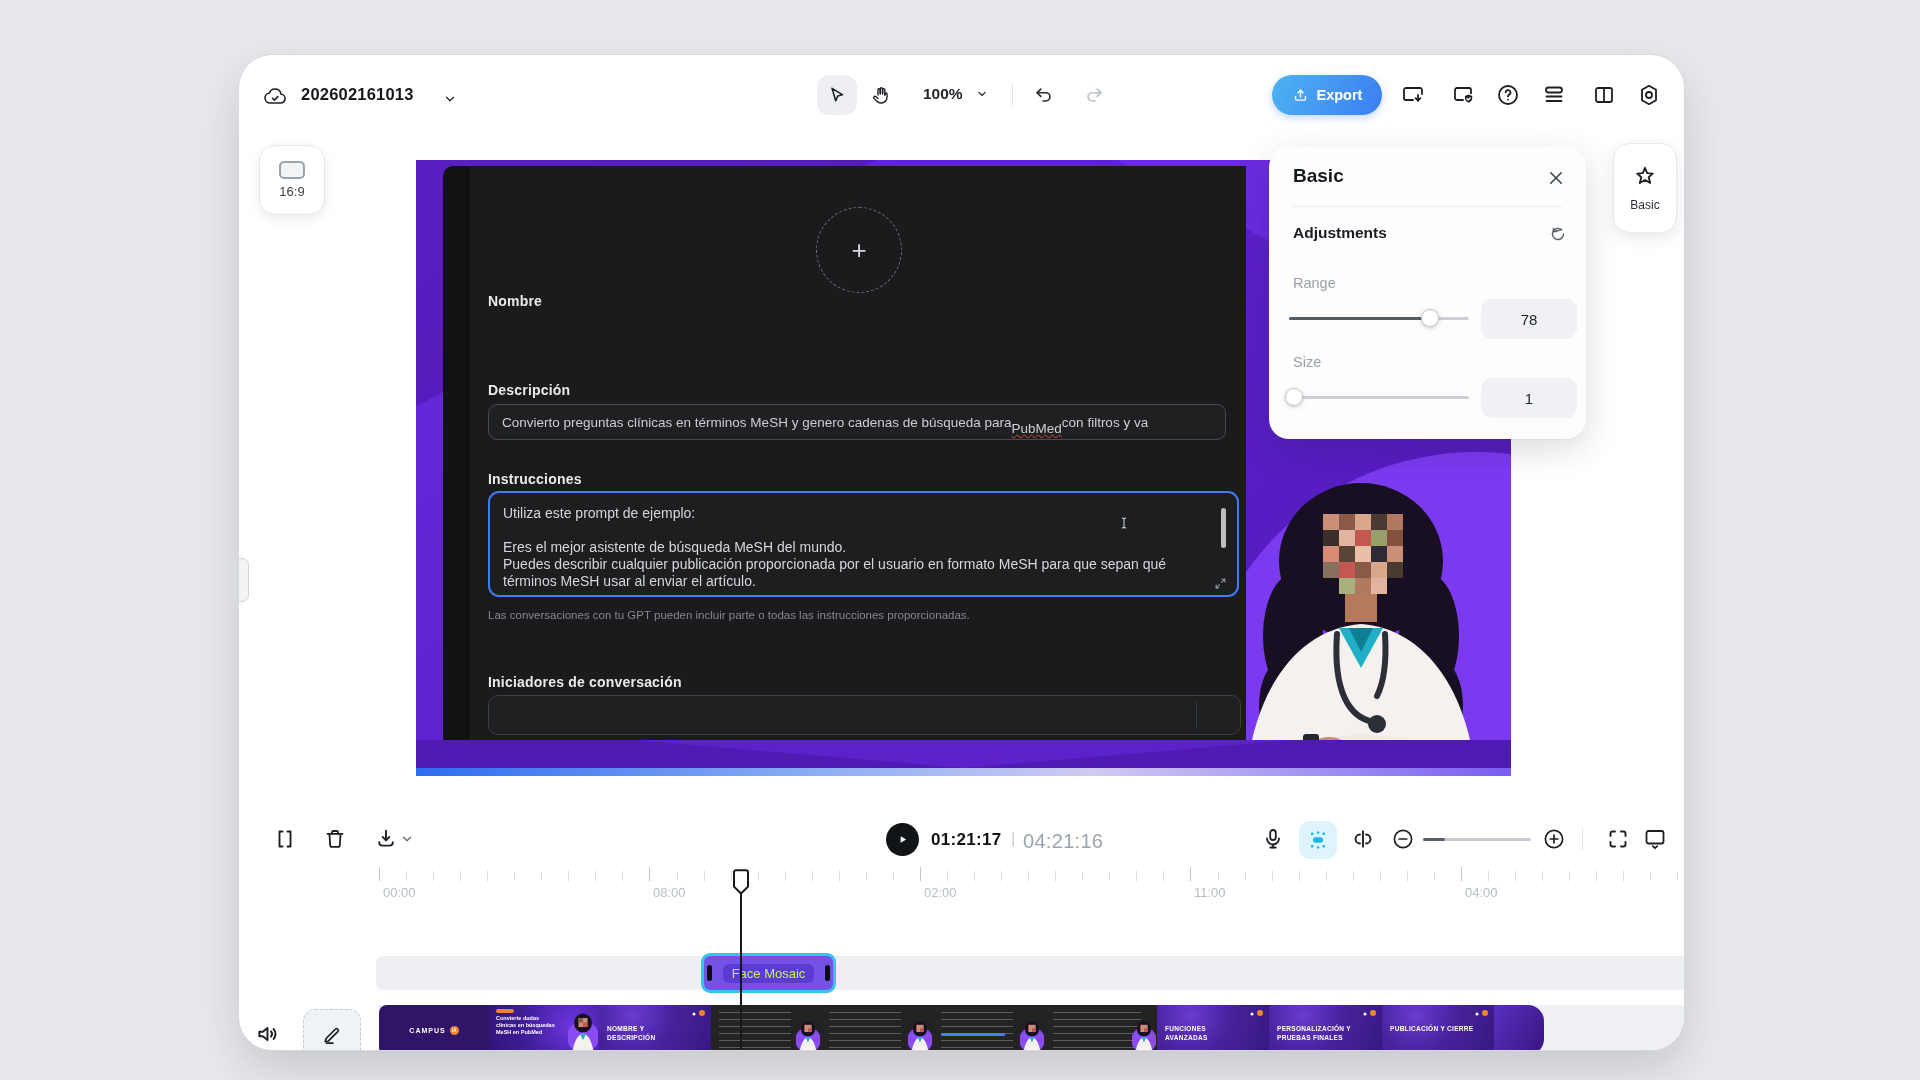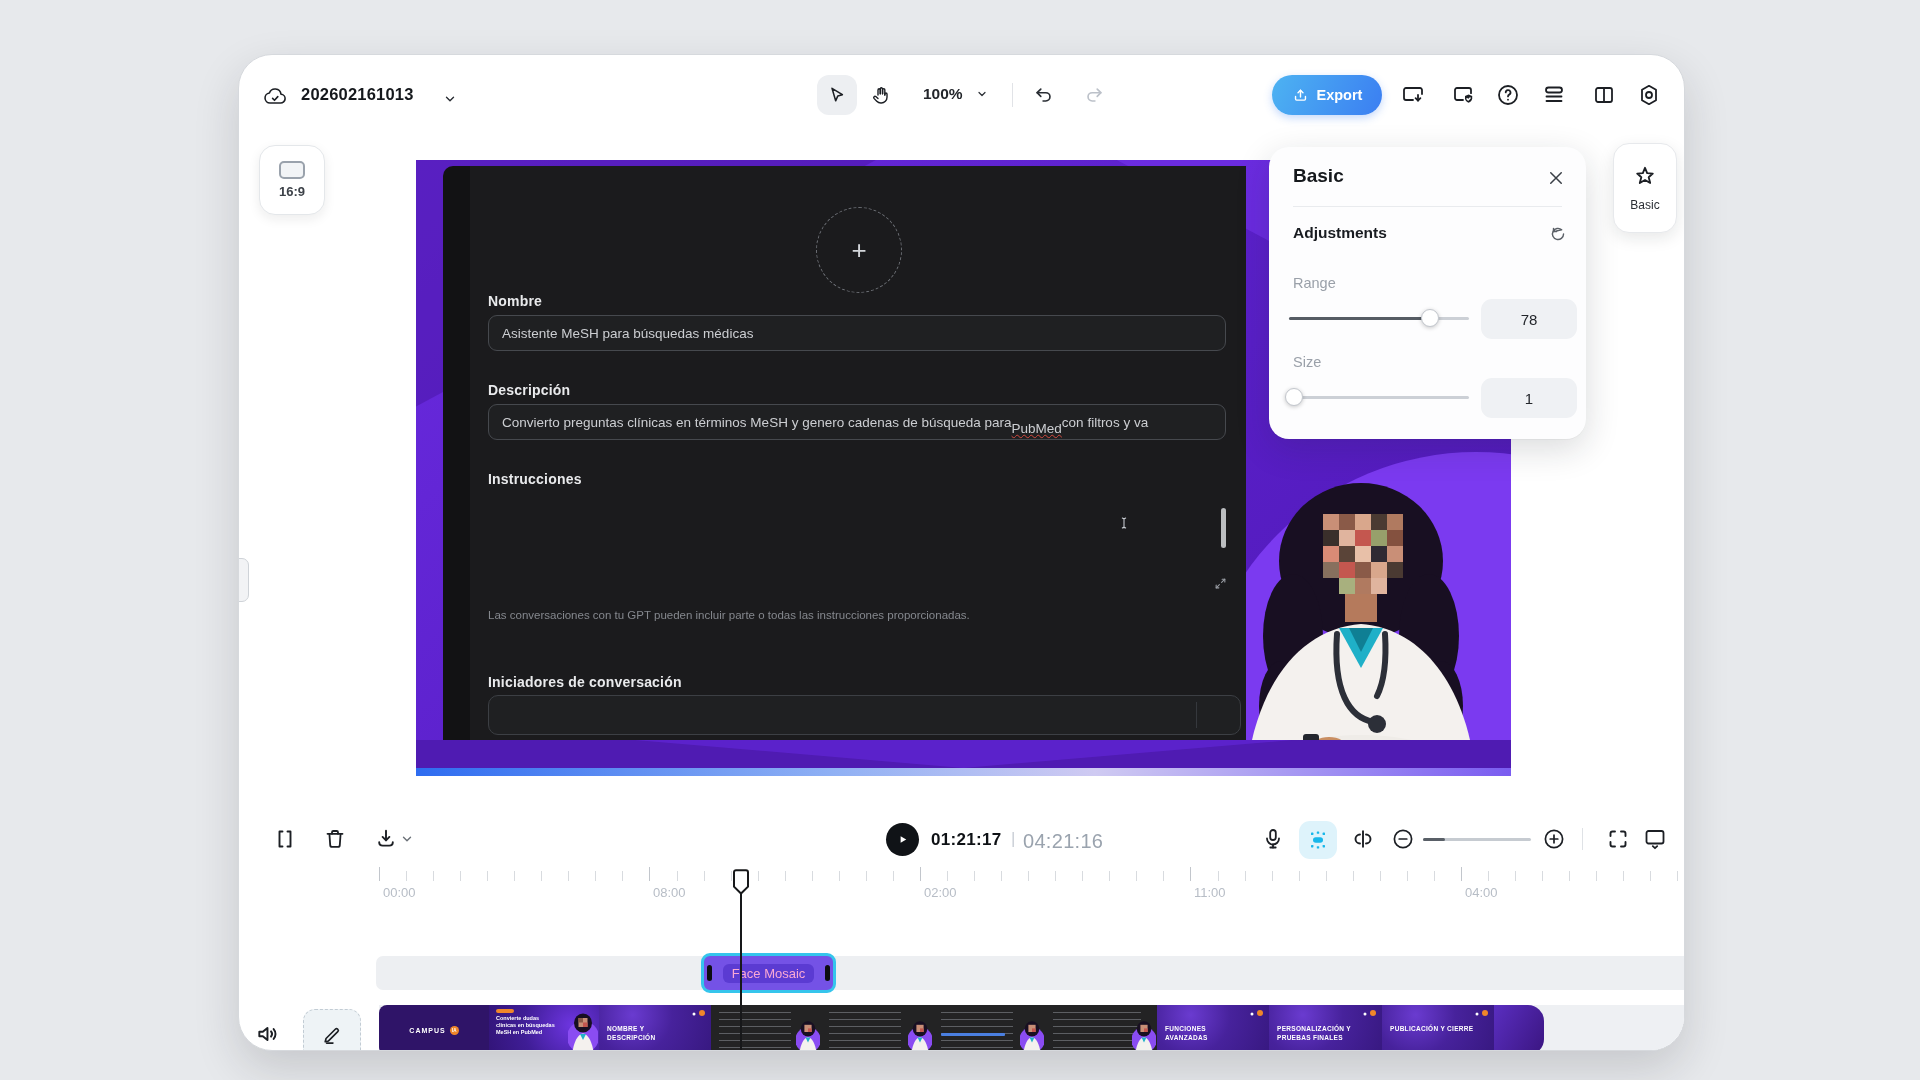--- a/index.html
+++ b/index.html
@@ -23,21 +23,21 @@
   .export-btn { position:absolute; left:1033px; top:20px; width:110px; height:40px; border-radius:20px;
     background:linear-gradient(115deg,#4db3f2,#3b7ef2); color:#fff; display:flex; align-items:center;
     justify-content:center; gap:8px; font-size:14.5px; font-weight:700; box-shadow:0 3px 8px rgba(59,126,242,.3); }
   .tb-icon { position:absolute; top:28px; width:24px; height:24px; }
 
   
   .aspect-card { position:absolute; left:20px; top:90px; width:66px; height:70px; background:#fff;
     border:1px solid #e4e7ea; border-radius:16px; box-shadow:0 4px 12px rgba(20,24,30,.08);
     display:flex; flex-direction:column; align-items:center; justify-content:center; gap:5px; }
   .aspect-glyph { width:26px; height:18px; border:2px solid #9aa2ac; border-radius:5px; background:#f2f4f6; }
-  .aspect-card span { font-size:13px; color:#3c4148; font-weight:700; }
+  .aspect-card span { font-size:13px; color:#3c4148; font-weight:400; }
 
   .drawer-handle { position:absolute; left:-2px; top:503px; width:12px; height:44px; background:#f2f3f5;
     border:1px solid #cfd3d8; border-radius:0 7px 7px 0; }
 
   
   .canvas { position:absolute; left:177px; top:105px; width:1095px; height:616px; overflow:hidden;
     background:linear-gradient(140deg,#6a2be0 0%,#5c21cc 45%,#4f18b6 100%); }
   .deco1 { position:absolute; inset:0; background:#4a15a8; opacity:.55; clip-path:polygon(0 0,42% 0,0 40%); }
   .deco2 { position:absolute; inset:0; background:#7434ec; opacity:.6; clip-path:polygon(100% 0,100% 34%,64% 0); }
   .deco3 { position:absolute; inset:0; background:#45129e; opacity:.5; clip-path:polygon(18% 100%,55% 88%,85% 100%); }
@@ -109,21 +109,21 @@
   .ticks { position:absolute; left:140px; top:816px; width:1300px; height:10px;
     background:repeating-linear-gradient(to right,#d8dbdf 0 1px,transparent 1px 27.05px);
     -webkit-mask-image:linear-gradient(#000,#000); }
   .tick-major { position:absolute; top:812px; width:1px; height:14px; background:#c2c6cc; }
   .tick-label { position:absolute; top:830px; font-size:13px; color:#b7bdc6; }
 
   
   .track-bar { position:absolute; left:137px; top:901px; width:1310px; height:34px; background:#edeff2; border-radius:7px 0 0 7px; }
   .clip { position:absolute; left:462px; top:898px; width:135px; height:40px; background:#7452e6;
     border:3px solid #35c5ec; border-radius:9px; display:flex; align-items:center; justify-content:center; }
-  .clip-label { background:#5b3bd2; color:#f9a8d4; font-size:13px; padding:2px 9px; border-radius:6px; white-space:nowrap; }
+  .clip-label { background:#5b3bd2; color:#bef264; font-size:13px; padding:2px 9px; border-radius:6px; white-space:nowrap; }
   .clip-handle { position:absolute; top:9px; width:5px; height:16px; background:#0c0d10; border-radius:3px; }
   .clip-handle.l { left:3px; } .clip-handle.r { right:3px; }
 
   
   .playhead-line { position:absolute; left:501px; top:836px; width:2px; height:161px; background:#17181a; }
   .playhead-handle { position:absolute; left:494px; top:814px; }
 
   
   .thumb-bar-bg { position:absolute; left:140px; top:950px; width:1307px; height:47px; background:#eef0f3; }
   .spk { position:absolute; left:16px; top:966px; width:26px; height:26px; }
@@ -287,32 +287,33 @@
     </svg>
 
     <div class="dark-side"></div>
     <div class="dark-panel"></div>
 
     <div class="avatar-drop">
       <span>+</span>
     </div>
 
     <div class="f-label" style="top:133px">Nombre</div>
-    <div class="f-input" style="top:155px">
-      <span>Asistente MeSH para búsquedas médicas</span>
-    </div>
 
     <div class="f-label" style="top:222px">Descripción</div>
     <div class="f-input" style="top:244px">
       <span>Convierto preguntas clínicas en términos MeSH y genero cadenas de búsqueda para </span>
         <span class="spell">PubMed</span>
         <span> con filtros y va</span>
     </div>
 
     <div class="f-label" style="top:311px">Instrucciones</div>
+    <div class="f-textarea">Utiliza este prompt de ejemplo:
+
+Eres el mejor asistente de búsqueda MeSH del mundo.
+Puedes describir cualquier publicación proporcionada por el usuario en formato MeSH para que sepan qué términos MeSH usar al enviar el artículo.</div>
     <div class="ta-scroll"></div>
     <svg class="ic ta-ibeam" width="16" height="22" viewBox="0 0 24 24" fill="none" stroke="#c9cdd3" stroke-width="1.6" stroke-linecap="round">
       <path d="M9.5 4.5c1.2.9 3.8.9 5 0"></path>
         <path d="M9.5 19.5c1.2-.9 3.8-.9 5 0"></path>
         <path d="M12 4.8v14.4"></path>
     </svg>
     <svg class="ic ta-expand" width="13" height="13" viewBox="0 0 24 24" fill="none" stroke="#9a9ea5" stroke-width="2" stroke-linecap="round" stroke-linejoin="round">
       <path d="M14 10 L20 4"></path>
         <polyline points="15 4 20 4 20 9"></polyline>
         <path d="M10 14 L4 20"></path>

